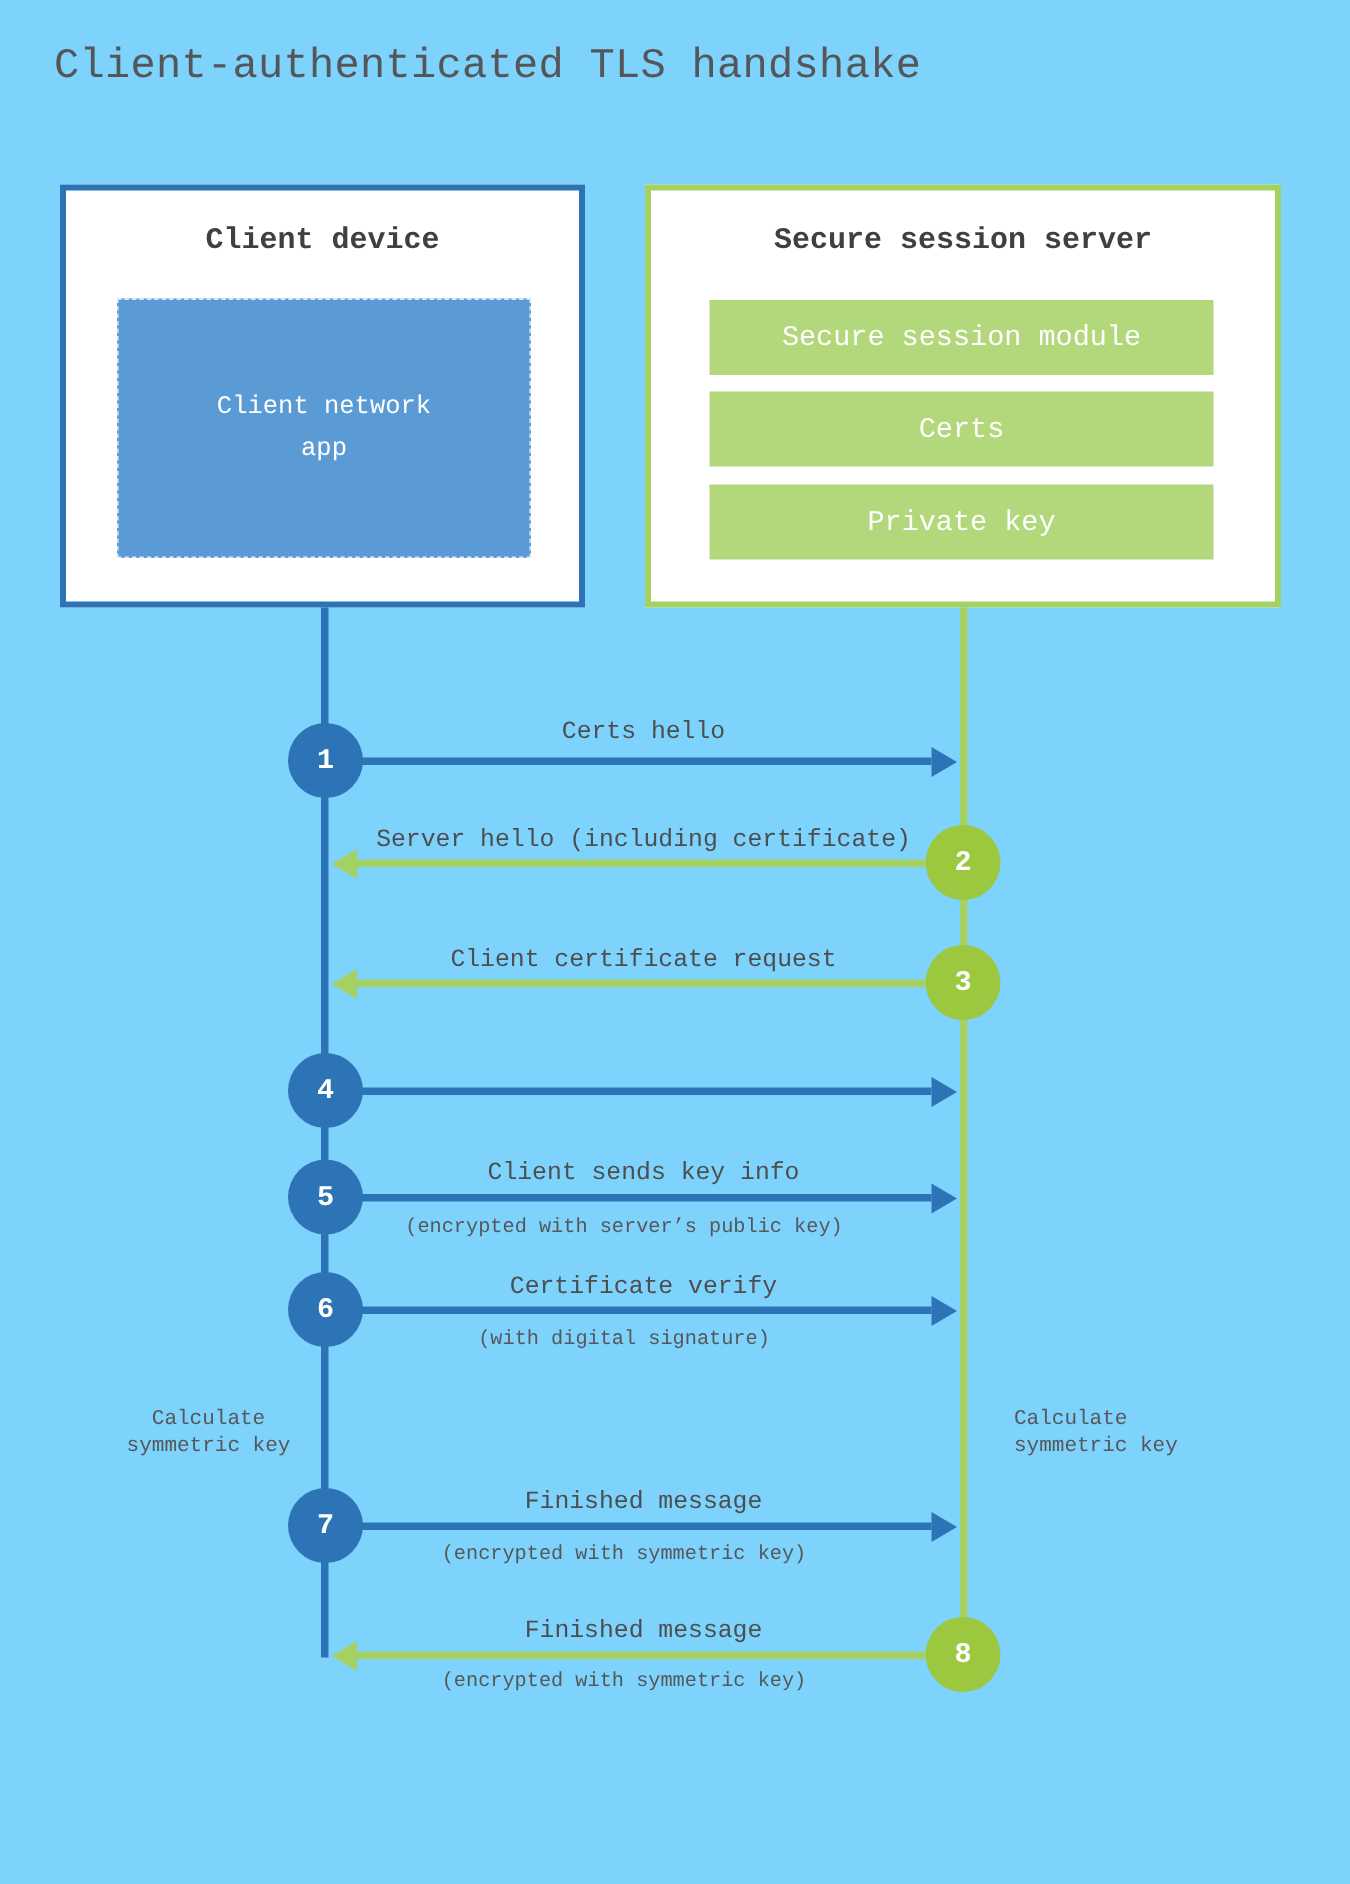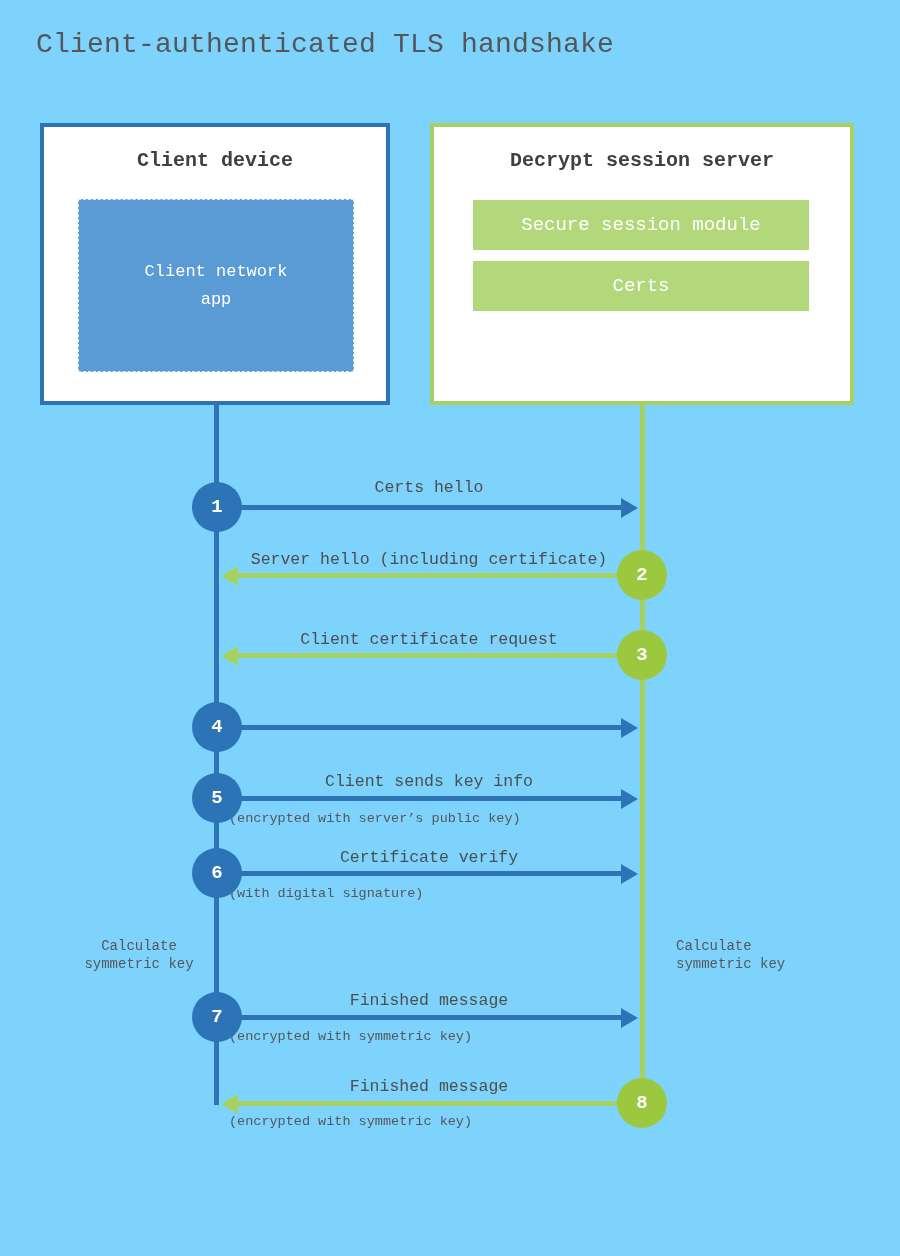--- a/index.html
+++ b/index.html
@@ -51,21 +51,21 @@
       border-top:10px solid transparent;border-bottom:10px solid transparent;}
   .a1{top:505px;} .a2{top:573px;} .a3{top:653px;} .a4{top:725px;}
   .a5{top:796px;} .a6{top:871px;} .a7{top:1015px;} .a8{top:1101px;}
 
   
   .lbl{position:absolute;left:229px;width:400px;text-align:center;
        font-size:16.5px;color:#4d4e50;line-height:22px;}
   .l1{top:477px;} .l2{top:549px;} .l3{top:629px;} .l4{top:700px;}
   .l5{top:771px;} .l6{top:847px;} .l7{top:990px;} .l8{top:1076px;}
 
-  .sublbl{position:absolute;left:229px;width:400px;text-align:left;
+  .sublbl{position:absolute;left:216px;width:400px;text-align:center;
           font-size:13.5px;color:#56575a;line-height:17px;}
   .sl5{top:810px;} .sl6{top:885px;} .sl7{top:1028px;} .sl8{top:1113px;}
 
   
   .note{position:absolute;font-size:13.5px;color:#56575a;line-height:17.5px;white-space:pre-line;}
   .decrypt{left:667px;top:763px;width:180px;text-align:left;}
   .calc-left{left:83px;top:938px;width:112px;text-align:center;font-size:14px;}
   .calc-right{left:676px;top:938px;width:130px;text-align:left;font-size:14px;}
 </style>
 </head>
@@ -77,24 +77,25 @@
 
   <div class="box blue-box">
     <div class="box-title">Client device</div>
   </div>
   <div class="app-box">
     <span class="app-label">Client network
 app</span>
   </div>
 
   <div class="box green-box">
-    <div class="box-title">Decrypt session server</div>
+    <div class="box-title">Secure session server</div>
   </div>
   <div class="bar bar1">Secure session module</div>
   <div class="bar bar2">Certs</div>
+  <div class="bar bar3">Private key</div>
 
   <div class="vline blue-line"></div>
   <div class="vline green-line"></div>
 
   <div class="arrow blue right a1"></div>
   <div class="lbl l1">Certs hello</div>
   <div class="circle blue c1">1</div>
 
   <div class="arrow green left a2"></div>
   <div class="lbl l2">Server hello (including certificate)</div>

